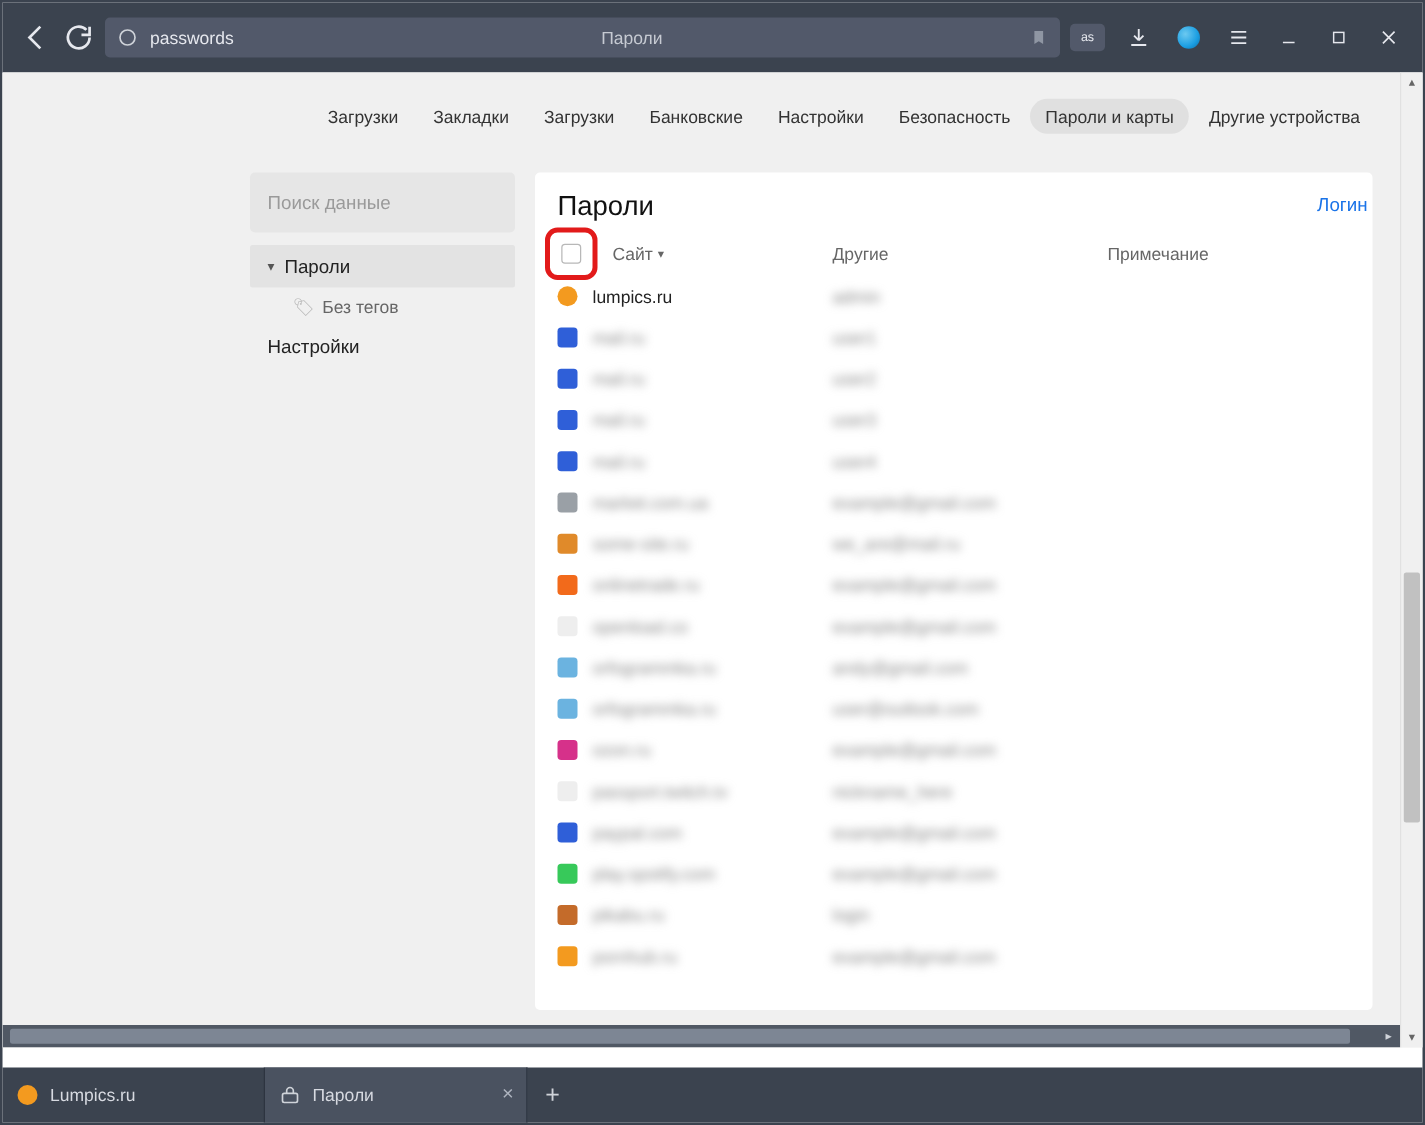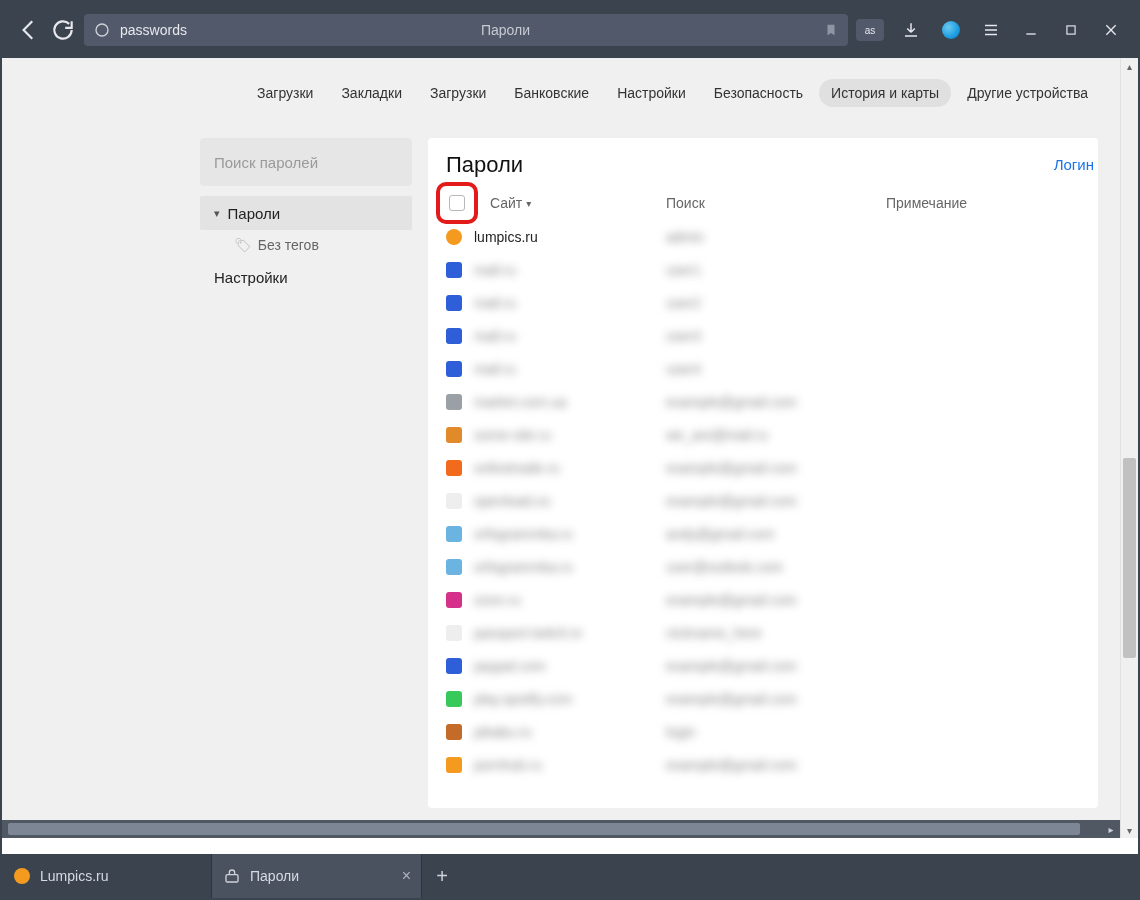--- a/index.html
+++ b/index.html
@@ -150,28 +150,28 @@
   </div>
 
   <div class="content-wrap">
     <div class="settings-nav" id="settings-nav">
         <div class="item">Загрузки</div>
         <div class="item">Закладки</div>
         <div class="item">Загрузки</div>
         <div class="item">Банковские</div>
         <div class="item">Настройки</div>
         <div class="item">Безопасность</div>
-        <div class="item active">История и карты</div>
+        <div class="item active">Пароли и карты</div>
         <div class="item">Другие устройства</div>
       </div>
 
     <div class="cols">
       <div class="side">
         <div class="search-box">
-          <span>Поиск паролей</span>
+          <span>Поиск данные</span>
         </div>
         <div class="side-list" id="side-list">
             <div class="side-item active">
               <span class="chev">▾</span>
               <span>Пароли</span>
             </div>
             <div class="side-sub"><span class="tag-ic">🏷</span>Без тегов</div>
             <div class="side-item">
               <span>Настройки</span>
             </div>
@@ -185,21 +185,21 @@
         <div class="tbl-head">
           <div class="col-site">
             <div class="checkbox-hl">
               <div class="cb"></div>
             </div>
             <span class="site-hd">
               <span>Сайт</span>
               <span style="font-size:10px;">▾</span>
             </span>
           </div>
-          <div class="col-login">Поиск</div>
+          <div class="col-login">Другие</div>
           <div class="col-note">Примечание</div>
         </div>
 
         <div class="rows" id="rows">
             <div class="row">
               <div class="fav" style="background:#f39a1f;border-radius:50%;"></div>
               <div class="site-txt">lumpics.ru</div>
               <div class="login-txt">admin</div>
             </div>
             <div class="row">

